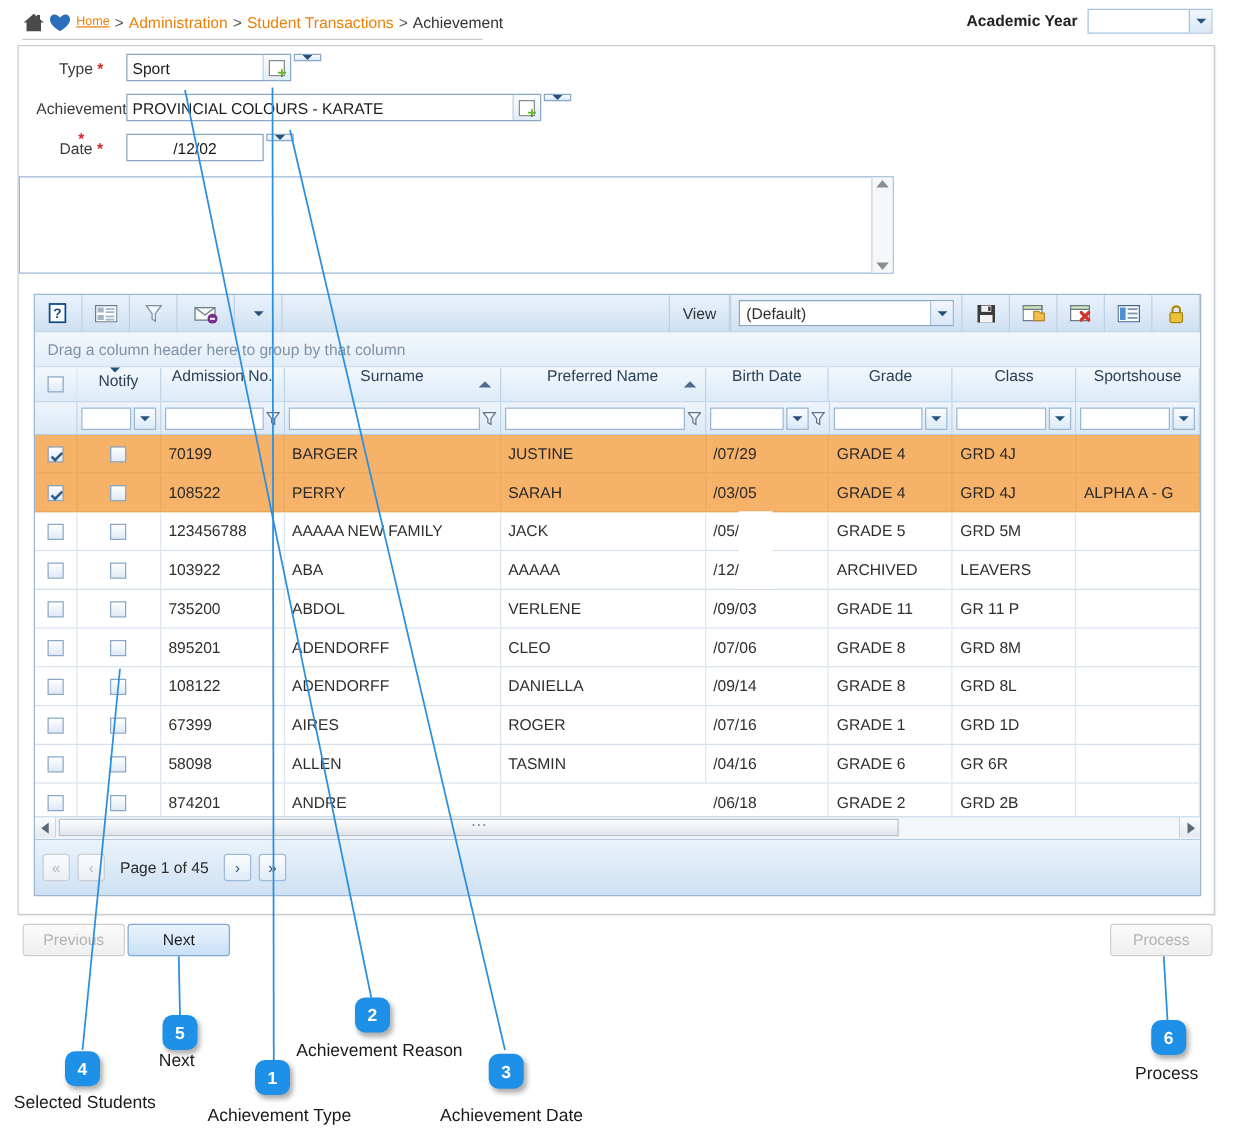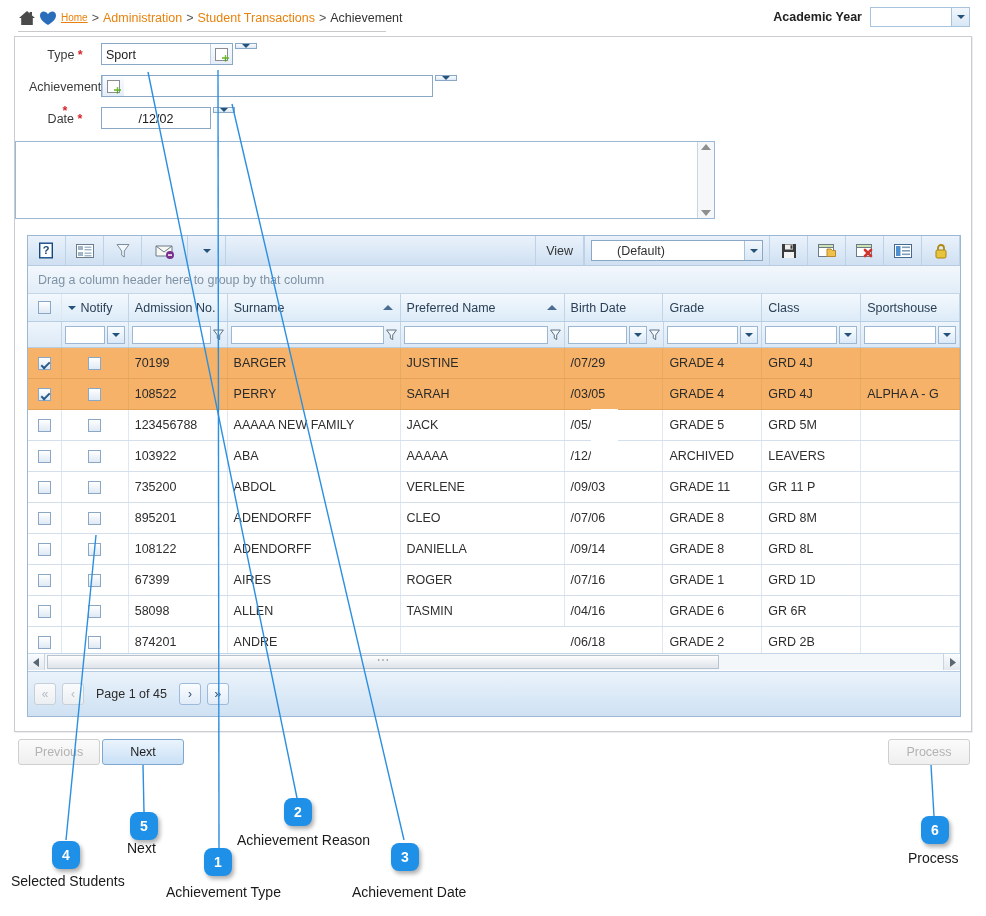--- a/index.html
+++ b/index.html
@@ -115,35 +115,35 @@
   }
   .tb-cell {
     width: 38px; border-right: 1px solid #bdd2e6;
     display: flex; align-items: center; justify-content: center; cursor: pointer;
   }
   .tb-cell.wide { width: 46px; }
   .tb-spacer { flex: 1; border-right: 1px solid #bdd2e6; }
   .tb-view-label { padding: 0 10px; display: flex; align-items: center; font-size: 12.5px; color: #333; border-right: 1px solid #bdd2e6;}
   .tb-view-sel {
     width: 172px; margin: 4px 0; border: 1px solid #8aa8c6; background: #fff;
-    display: flex; align-items: stretch; font-size: 12.5px; padding-left: 20px;
+    display: flex; align-items: stretch; font-size: 12.5px;
   }
   .tb-view-sel .val { flex: 1; padding: 2px 0 0 5px; line-height: 17px; }
   .tb-right { display: flex; align-items: stretch; border-left: 1px solid #bdd2e6; }
 
   .group-bar {
     height: 28px; background: linear-gradient(#f2f7fc,#e2edf8);
     border-bottom: 1px solid #c3d6e8;
     display: flex; align-items: center; padding-left: 10px;
     font-size: 12.5px; color: #7f92a5;
   }
   .hdr-row { display: flex; height: 28px; background: linear-gradient(#f3f8fd,#dcebf8); border-bottom: 1px solid #b7cde2; }
   .hdr {
     border-right: 1px solid #c2d5e7; font-size: 12.5px; color: #2b4057;
-    display: flex; align-items: center; padding: 0 6px; position: relative;
+    display: flex; align-items: center; padding: 0 6px; position: relative; flex-direction: column;
   }
   .sort-asc {
     position: absolute; right: 7px; top: 11px;
     width: 0; height: 0; border-left: 5px solid transparent; border-right: 5px solid transparent;
     border-bottom: 5px solid #4b6d91;
   }
   .filt-row { display: flex; height: 26px; background: linear-gradient(#eef5fc,#dce9f6); border-bottom: 1px solid #b7cde2; }
   .filt {
     border-right: 1px solid #c2d5e7; display: flex; align-items: center; padding: 0 3px; gap: 2px;
   }
@@ -270,20 +270,21 @@
             <i class="caret"></i>
           </div>
       </div>
 
       <div class="frow">
         <div class="flabel">
           <span>Achievement</span>
           <span class="req">*</span>
         </div>
         <div class="inputbox" style="width:332px">
+          <span class="val">PROVINCIAL COLOURS - KARATE</span>
           <span class="btn-sq">
               <i class="pagelet"></i>
             </span>
         </div>
         <div class="dd-sq">
             <i class="caret"></i>
           </div>
       </div>
 
       <div class="frow">

